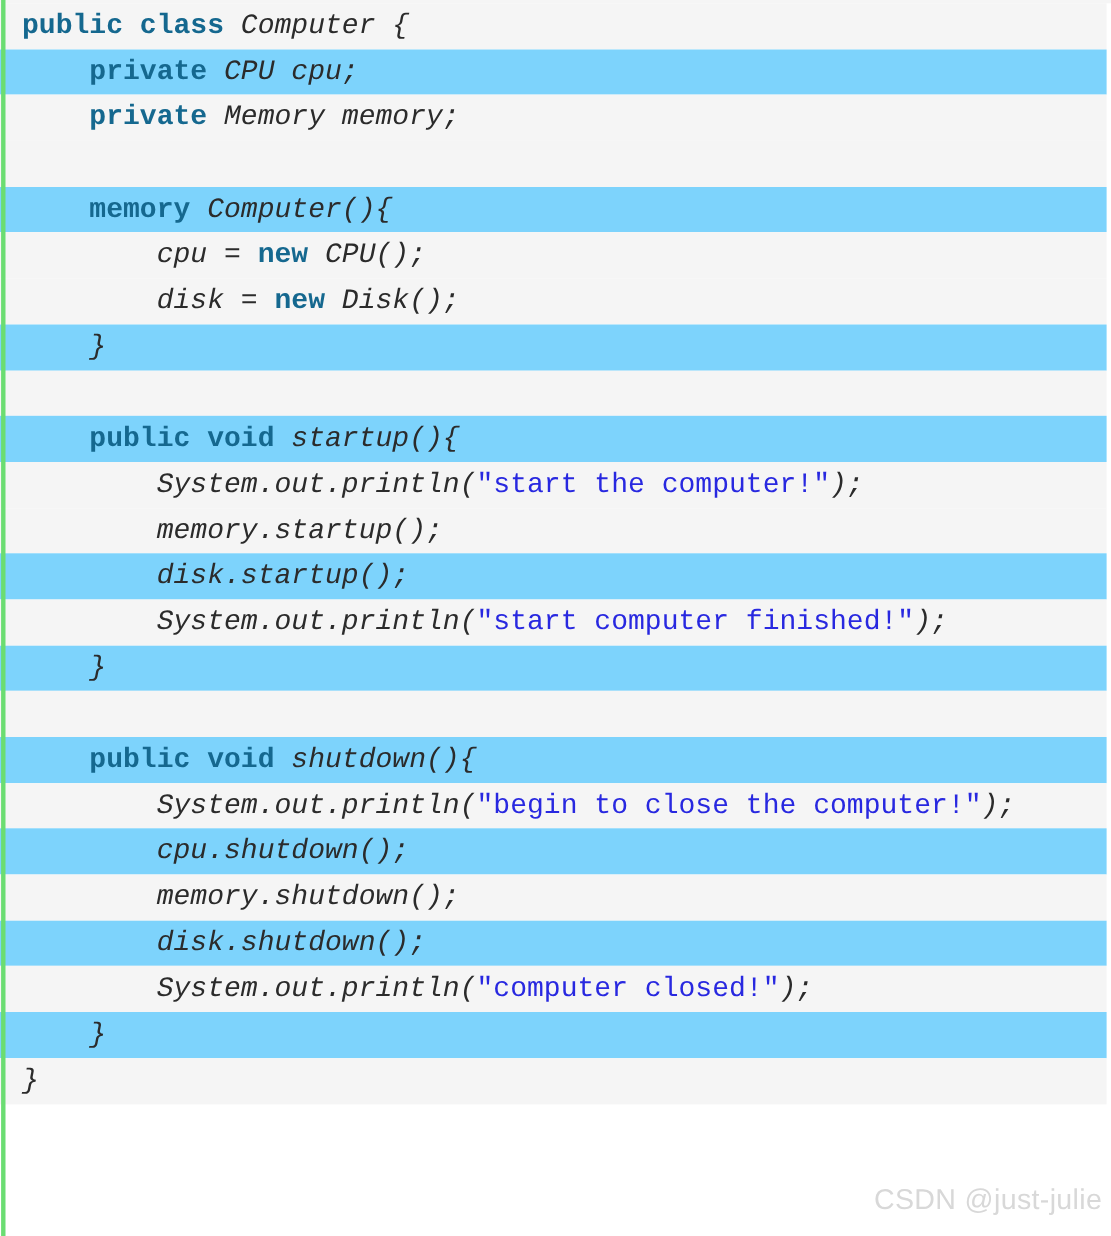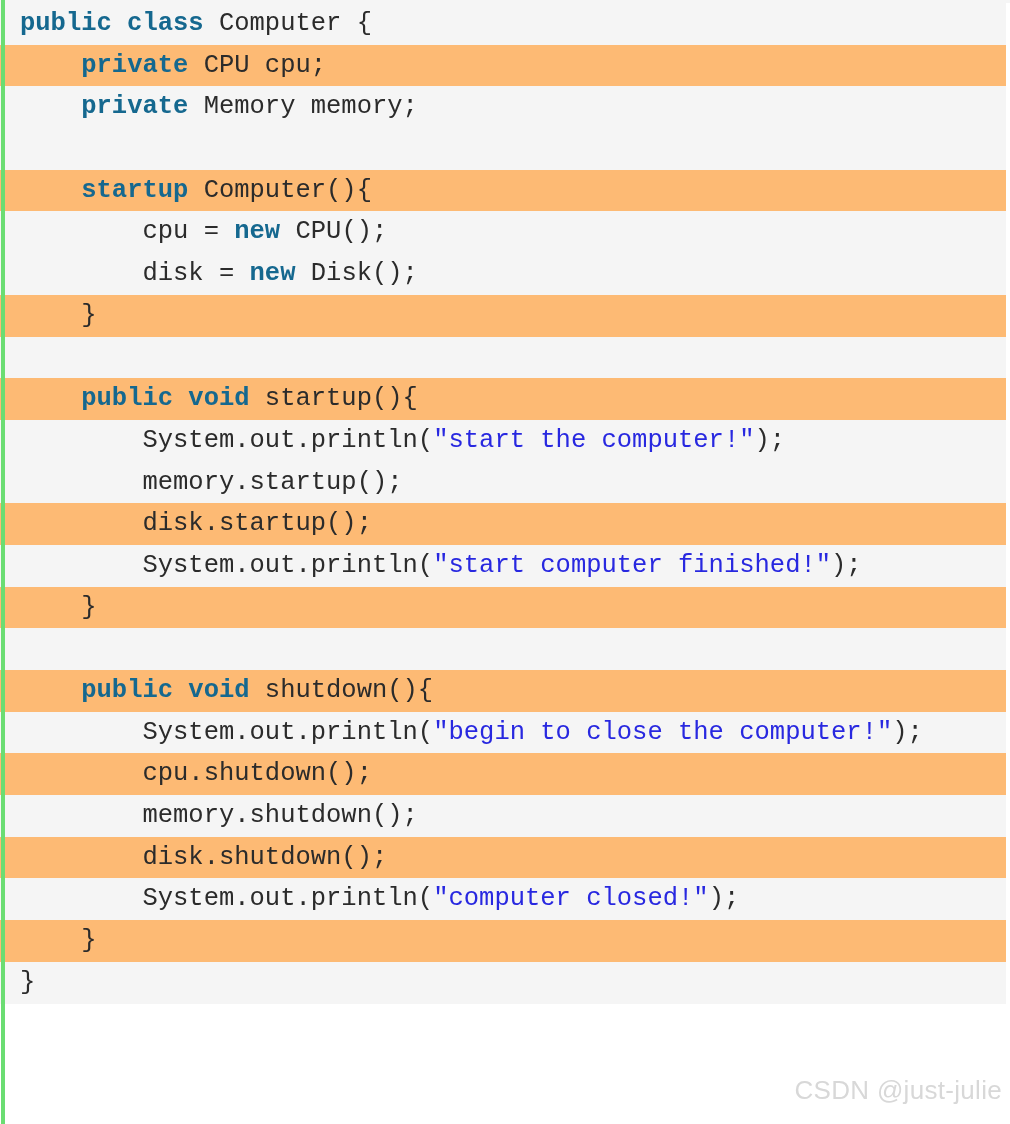--- a/index.html
+++ b/index.html
@@ -41,39 +41,40 @@
   }
   .code-line {
     position: relative;
     height: 41.7px;
     line-height: 41.7px;
     width: 1006px;
     white-space: pre;
     font-size: 25.5px;
     letter-spacing: 0px;
     color: #2b2b2b;
-    background: #fdba74;
+    background: #7dd3fc;
   }
   .code-line.stripe {
     background: #f5f5f5;
   }
   .line-text {
     display: block;
     padding-left: 20px;
     white-space: pre;
   }
   .kw {
     color: #15688f;
     font-weight: bold;
   }
   .str {
     color: #2828e0;
   }
   .pl {
     color: #2b2b2b;
+    font-style: italic;
   }
   #watermark {
     position: absolute;
     right: 8px;
     bottom: 18px;
     font-family: "Liberation Sans", sans-serif;
     font-size: 26px;
     color: #d8d8d8;
     letter-spacing: 0.3px;
     z-index: 10;
@@ -84,21 +85,21 @@
 <body>
 
 <div id="code-block">
   <div id="top-edge"></div>
   <div id="accent-bar" style="background: rgb(107, 221, 114);"></div>
   <div id="lines">
       <div class="code-line stripe"><span class="line-text"><span class="kw">public class</span><span class="pl"> Computer {</span></span></div>
       <div class="code-line"><span class="line-text"><span class="pl">    </span><span class="kw">private</span><span class="pl"> CPU cpu;</span></span></div>
       <div class="code-line stripe"><span class="line-text"><span class="pl">    </span><span class="kw">private</span><span class="pl"> Memory memory;</span></span></div>
       <div class="code-line stripe"><span class="line-text">&nbsp;</span></div>
-      <div class="code-line"><span class="line-text"><span class="pl">    </span><span class="kw">startup</span><span class="pl"> Computer(){</span></span></div>
+      <div class="code-line"><span class="line-text"><span class="pl">    </span><span class="kw">memory</span><span class="pl"> Computer(){</span></span></div>
       <div class="code-line stripe"><span class="line-text"><span class="pl">        cpu = </span><span class="kw">new</span><span class="pl"> CPU();</span></span></div>
       <div class="code-line stripe"><span class="line-text"><span class="pl">        disk = </span><span class="kw">new</span><span class="pl"> Disk();</span></span></div>
       <div class="code-line"><span class="line-text"><span class="pl">    }</span></span></div>
       <div class="code-line stripe"><span class="line-text">&nbsp;</span></div>
       <div class="code-line"><span class="line-text"><span class="pl">    </span><span class="kw">public void</span><span class="pl"> startup(){</span></span></div>
       <div class="code-line stripe"><span class="line-text"><span class="pl">        System.out.println(</span><span class="str">"start the computer!"</span><span class="pl">);</span></span></div>
       <div class="code-line stripe"><span class="line-text"><span class="pl">        memory.startup();</span></span></div>
       <div class="code-line"><span class="line-text"><span class="pl">        disk.startup();</span></span></div>
       <div class="code-line stripe"><span class="line-text"><span class="pl">        System.out.println(</span><span class="str">"start computer finished!"</span><span class="pl">);</span></span></div>
       <div class="code-line"><span class="line-text"><span class="pl">    }</span></span></div>

